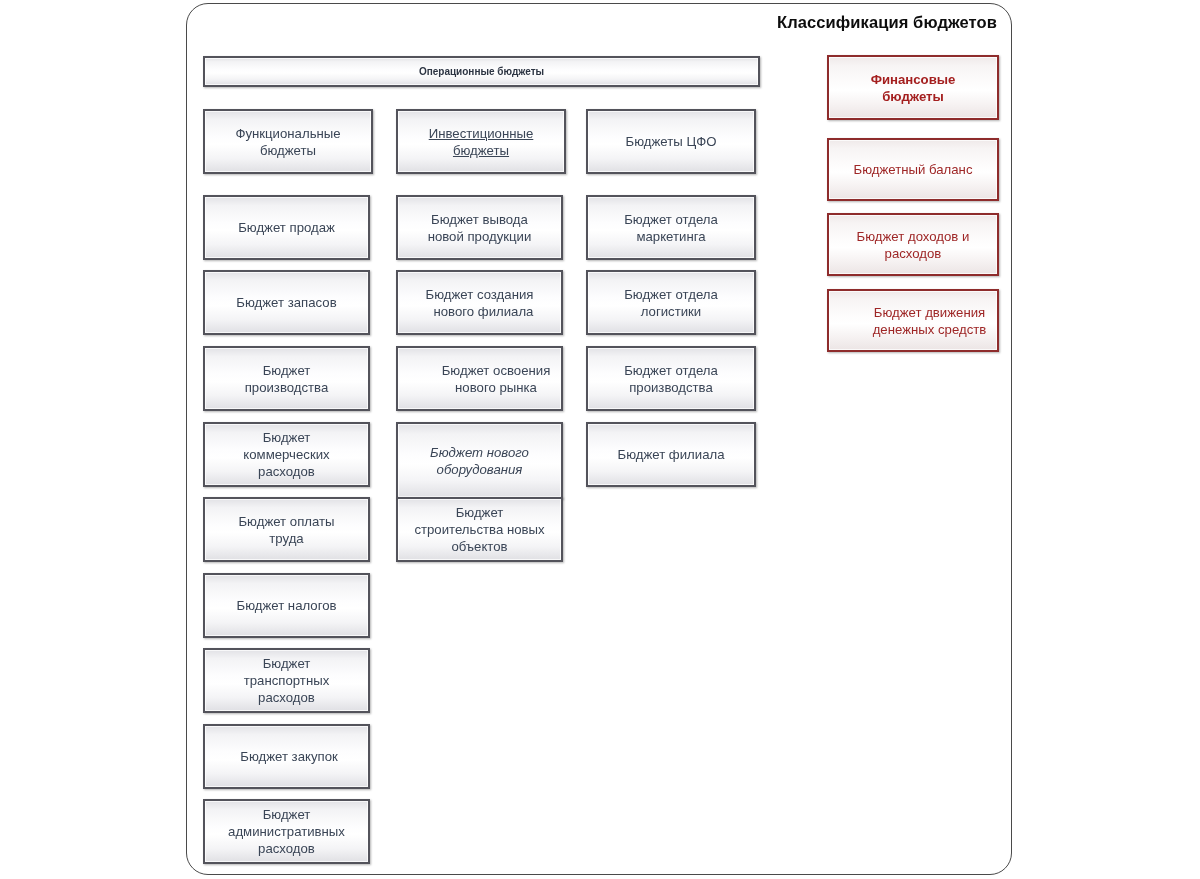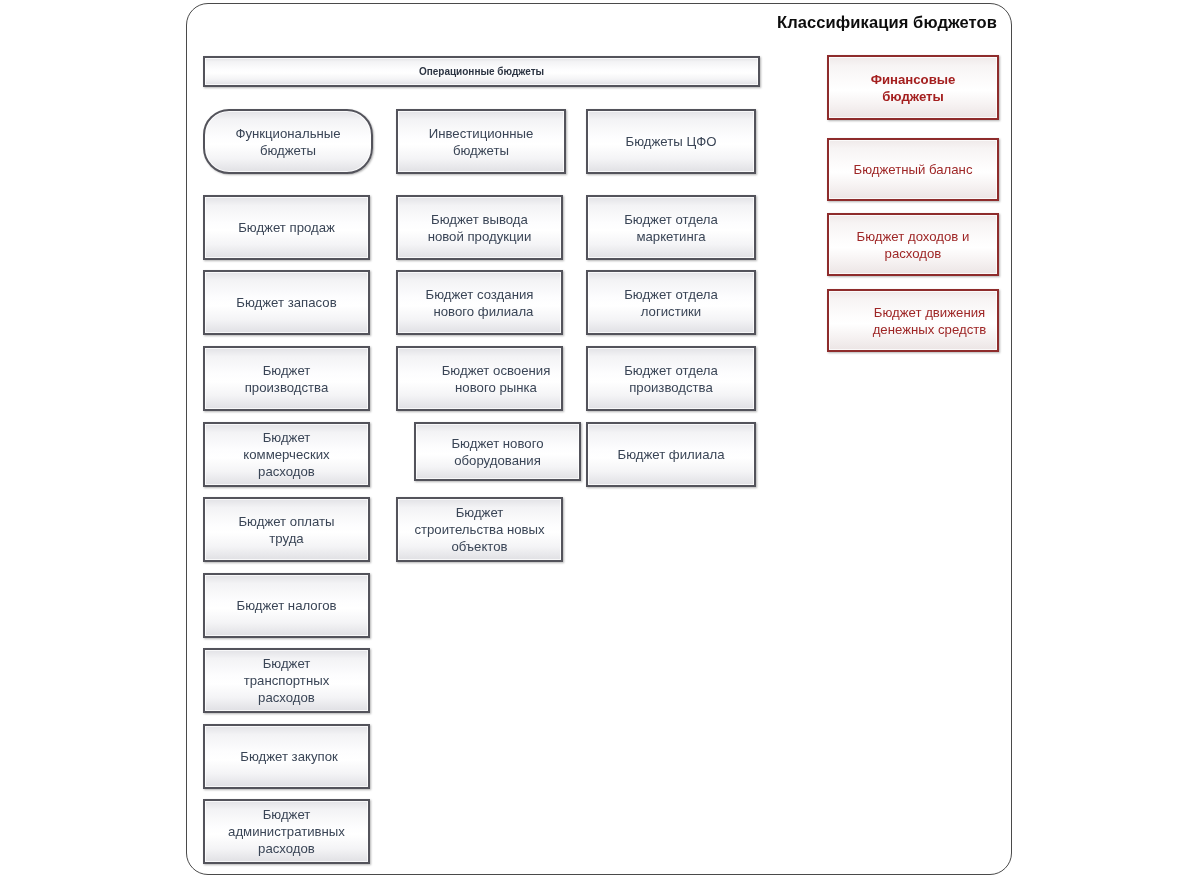--- a/index.html
+++ b/index.html
@@ -105,49 +105,49 @@
 </style>
 </head>
 <body>
 
 <div id="frame">
   <div id="page-title">Классификация бюджетов</div>
 </div>
 
 <div class="gbox header" style="left:203px; top:56px; width:557px; height:31px;">Операционные бюджеты</div>
 
-<div class="gbox" style="left:203px; top:109px; width:170px; height:65px;border-radius:26px;">Функциональные
+<div class="gbox" style="left:203px; top:109px; width:170px; height:65px;">Функциональные
 бюджеты</div>
 <div class="gbox" style="left:203px; top:195px; width:167px; height:65px;">Бюджет продаж</div>
 <div class="gbox" style="left:203px; top:270px; width:167px; height:65px;">Бюджет запасов</div>
 <div class="gbox" style="left:203px; top:346px; width:167px; height:65px;">Бюджет
 производства</div>
 <div class="gbox" style="left:203px; top:422px; width:167px; height:65px;">Бюджет
 коммерческих
 расходов</div>
 <div class="gbox" style="left:203px; top:497px; width:167px; height:65px;">Бюджет оплаты
 труда</div>
 <div class="gbox" style="left:203px; top:573px; width:167px; height:65px;">Бюджет налогов</div>
 <div class="gbox" style="left:203px; top:648px; width:167px; height:65px;">Бюджет
 транспортных
 расходов</div>
 <div class="gbox" style="left:203px; top:724px; width:167px; height:65px;padding-left:12px;">Бюджет закупок</div>
 <div class="gbox" style="left:203px; top:799px; width:167px; height:65px;">Бюджет
 административных
 расходов</div>
 
-<div class="gbox" style="left:396px; top:109px; width:170px; height:65px;">Инвестиционные
+<div class="gbox" style="left:396px; top:109px; width:170px; height:65px;text-decoration:underline;">Инвестиционные
 бюджеты</div>
 <div class="gbox" style="left:396px; top:195px; width:167px; height:65px;">Бюджет вывода
 новой продукции</div>
 <div class="gbox" style="left:396px; top:270px; width:167px; height:65px;text-align:right;">Бюджет создания
 нового филиала</div>
 <div class="gbox" style="left:396px; top:346px; width:167px; height:65px;padding-left:40px;">Бюджет освоения
 нового рынка</div>
-<div class="gbox" style="left:414px; top:422px; width:167px; height:59px;">Бюджет нового
+<div class="gbox" style="left:396px; top:422px; width:167px; height:77px;font-style:italic;">Бюджет нового
 оборудования</div>
 <div class="gbox" style="left:396px; top:497px; width:167px; height:65px;">Бюджет
 строительства новых
 объектов</div>
 
 <div class="gbox" style="left:586px; top:109px; width:170px; height:65px;">Бюджеты ЦФО</div>
 <div class="gbox" style="left:586px; top:195px; width:170px; height:65px;">Бюджет отдела
 маркетинга</div>
 <div class="gbox" style="left:586px; top:270px; width:170px; height:65px;">Бюджет отдела
 логистики</div>

